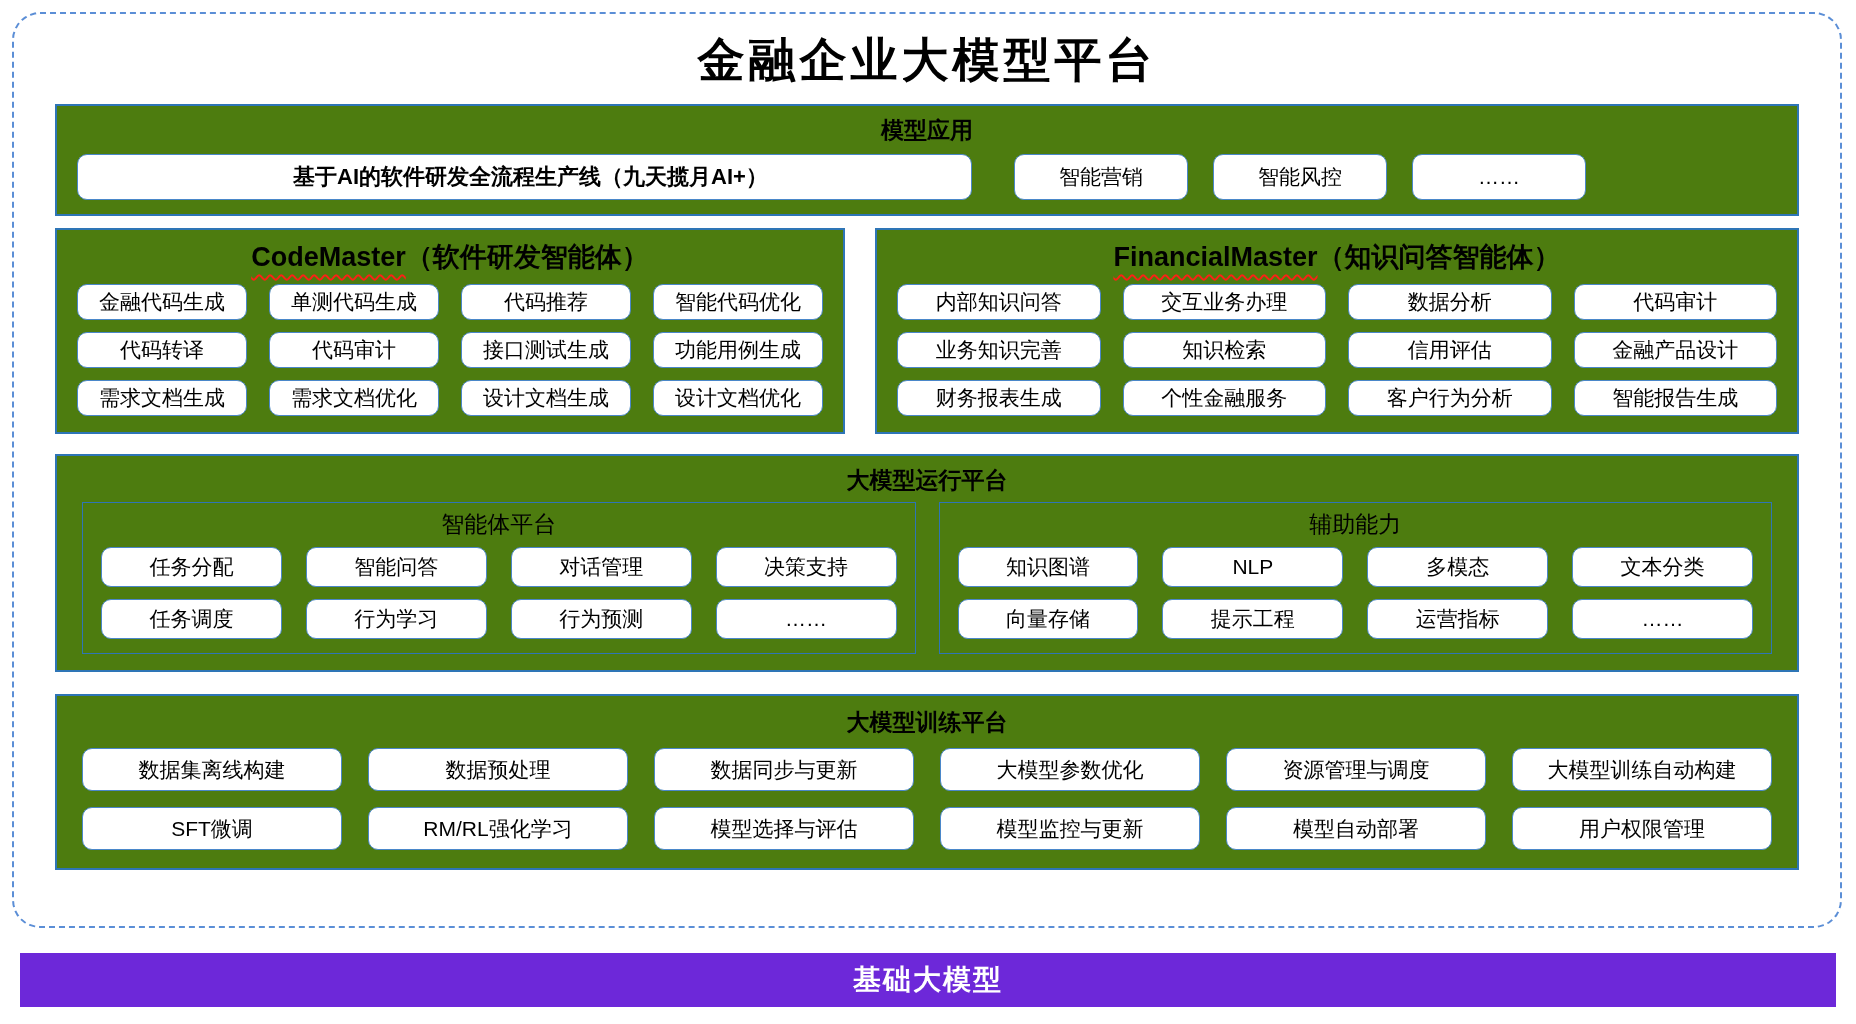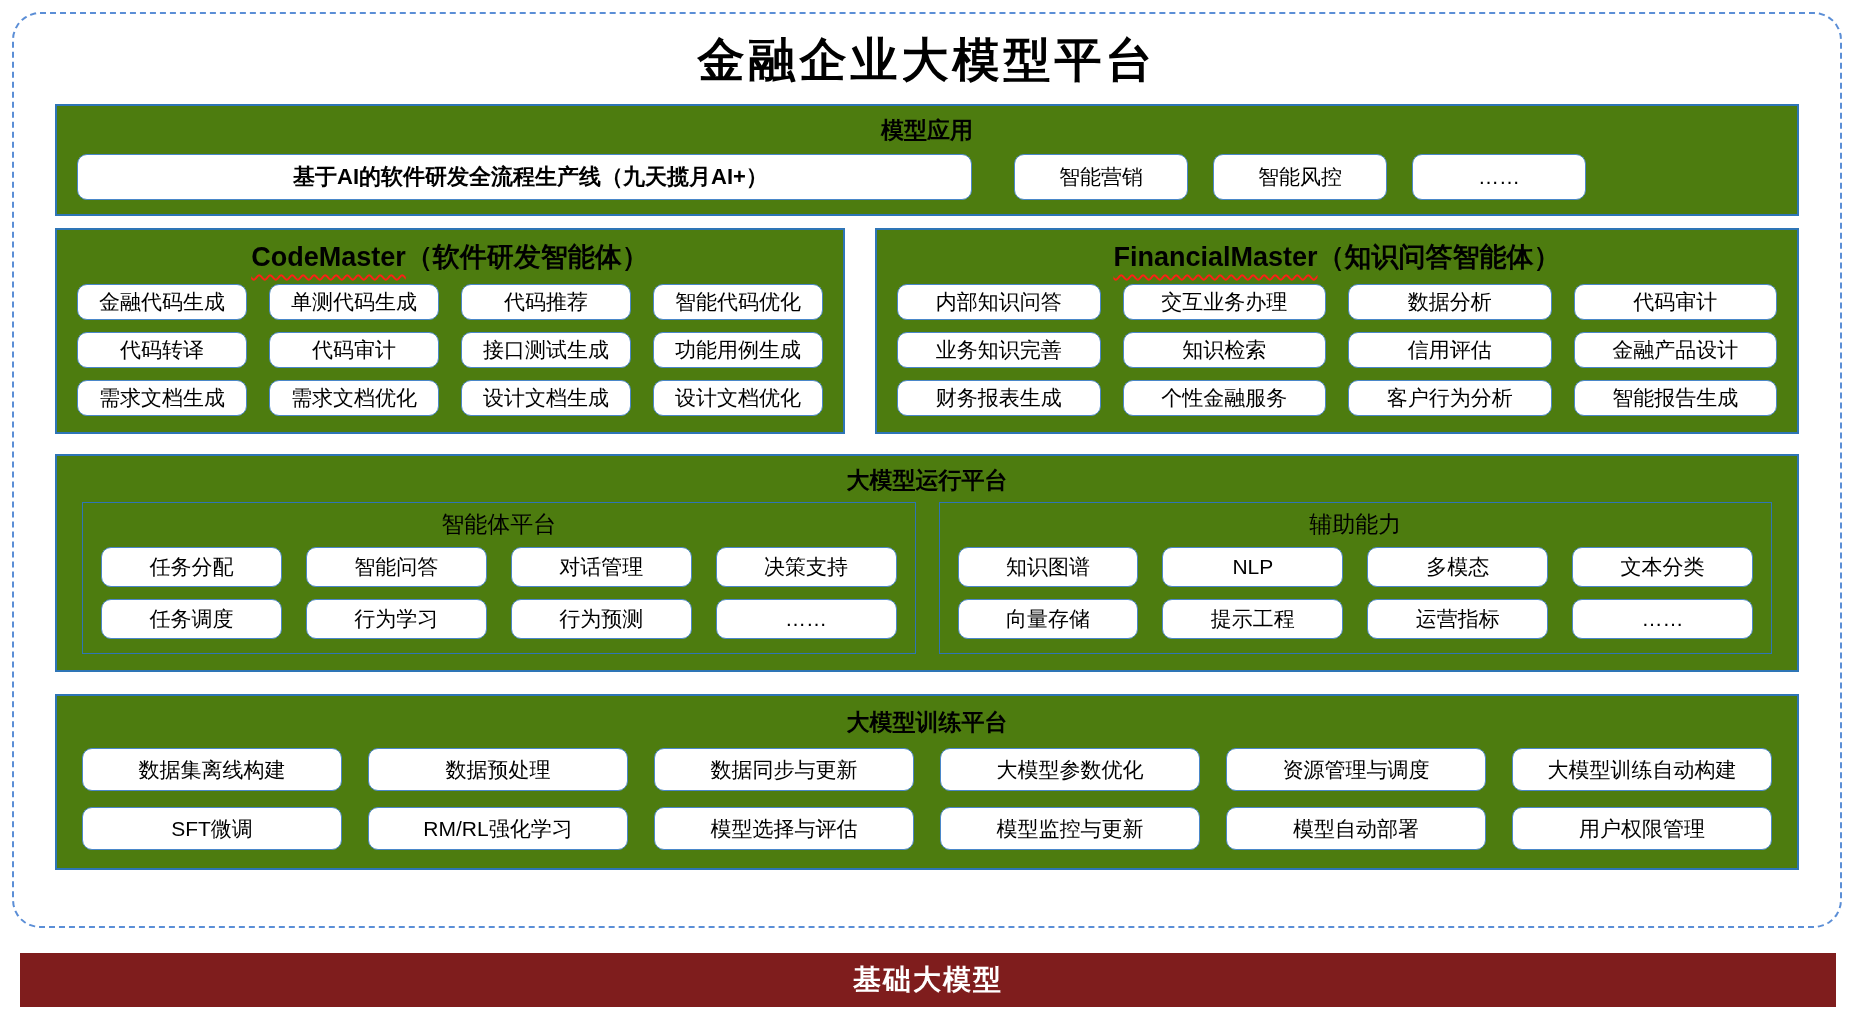--- a/index.html
+++ b/index.html
@@ -55,21 +55,21 @@
   .subbox-title{text-align:center;font-size:23px;line-height:34px;margin-bottom:6px;}
   .grid4b{display:grid;grid-template-columns:repeat(4,1fr);column-gap:24px;row-gap:12px;}
   .grid4b .cap{height:40px;}
   
   .sec4{margin-top:22px;padding:10px 25px 18px 25px;}
   .grid6{display:grid;grid-template-columns:repeat(6,1fr);column-gap:26px;row-gap:16px;margin-top:10px;}
   .grid6 .cap{height:43px;}
   
   .foundation{
     position:absolute;left:20px;top:953px;width:1816px;height:54px;
-    background:#7f1d1d;color:#fff;display:flex;align-items:center;justify-content:center;
+    background:#6d28d9;color:#fff;display:flex;align-items:center;justify-content:center;
     font-size:28px;font-weight:bold;letter-spacing:2px;
   }
 </style>
 </head>
 <body>
 
 <div class="frame">
 
   <div class="main-title">金融企业大模型平台</div>
 

